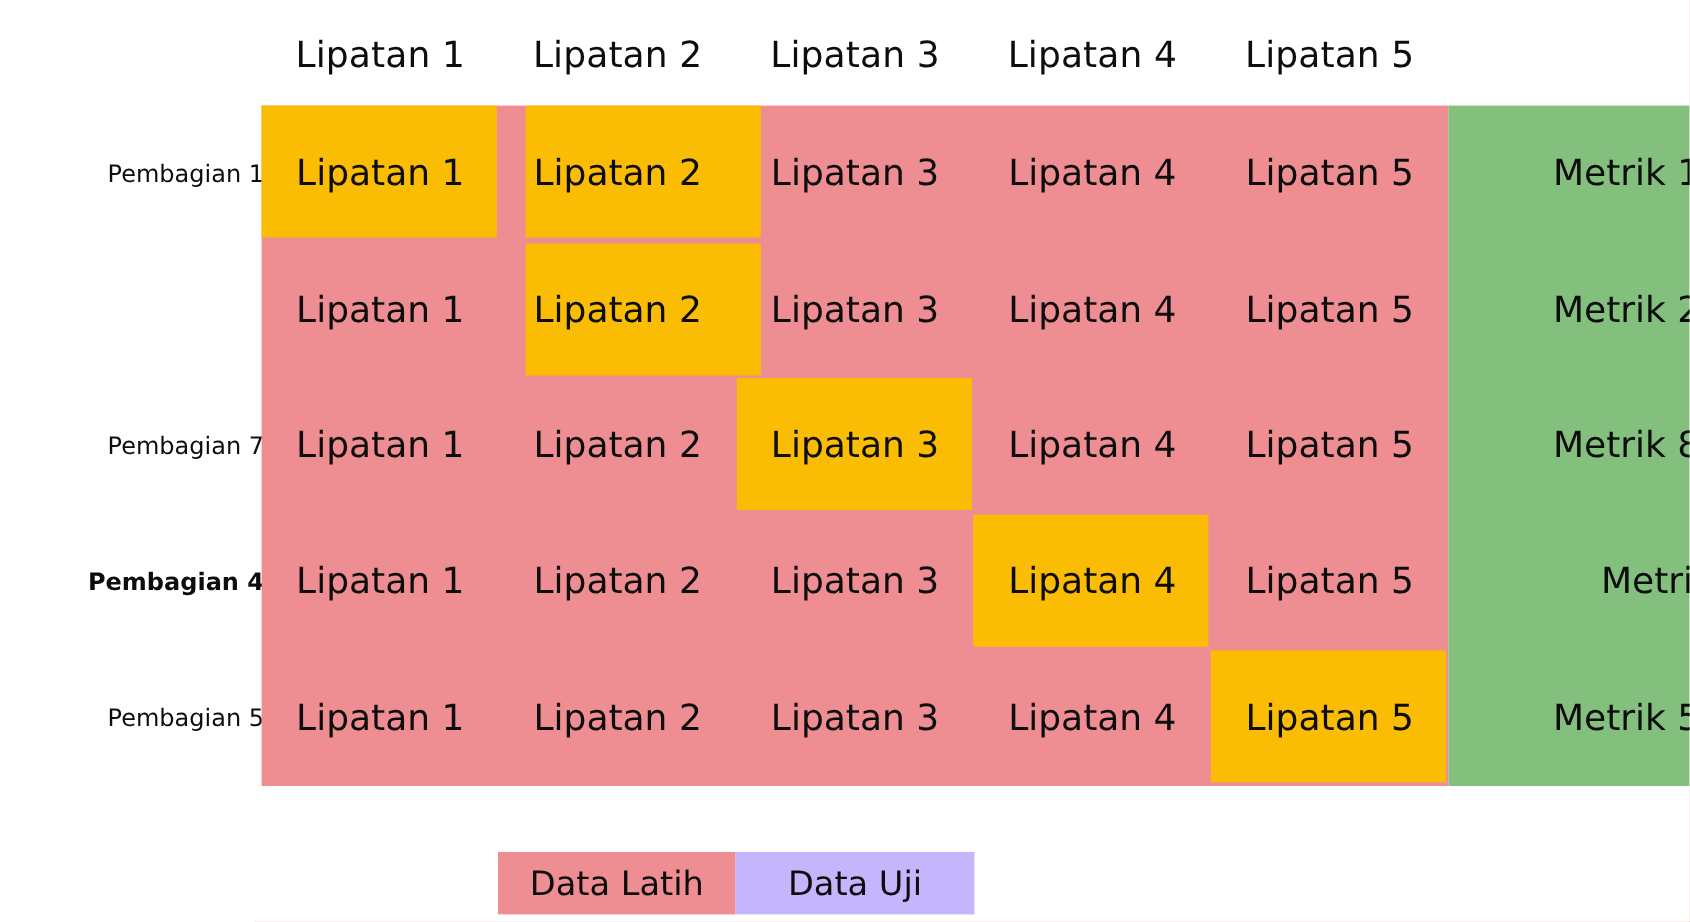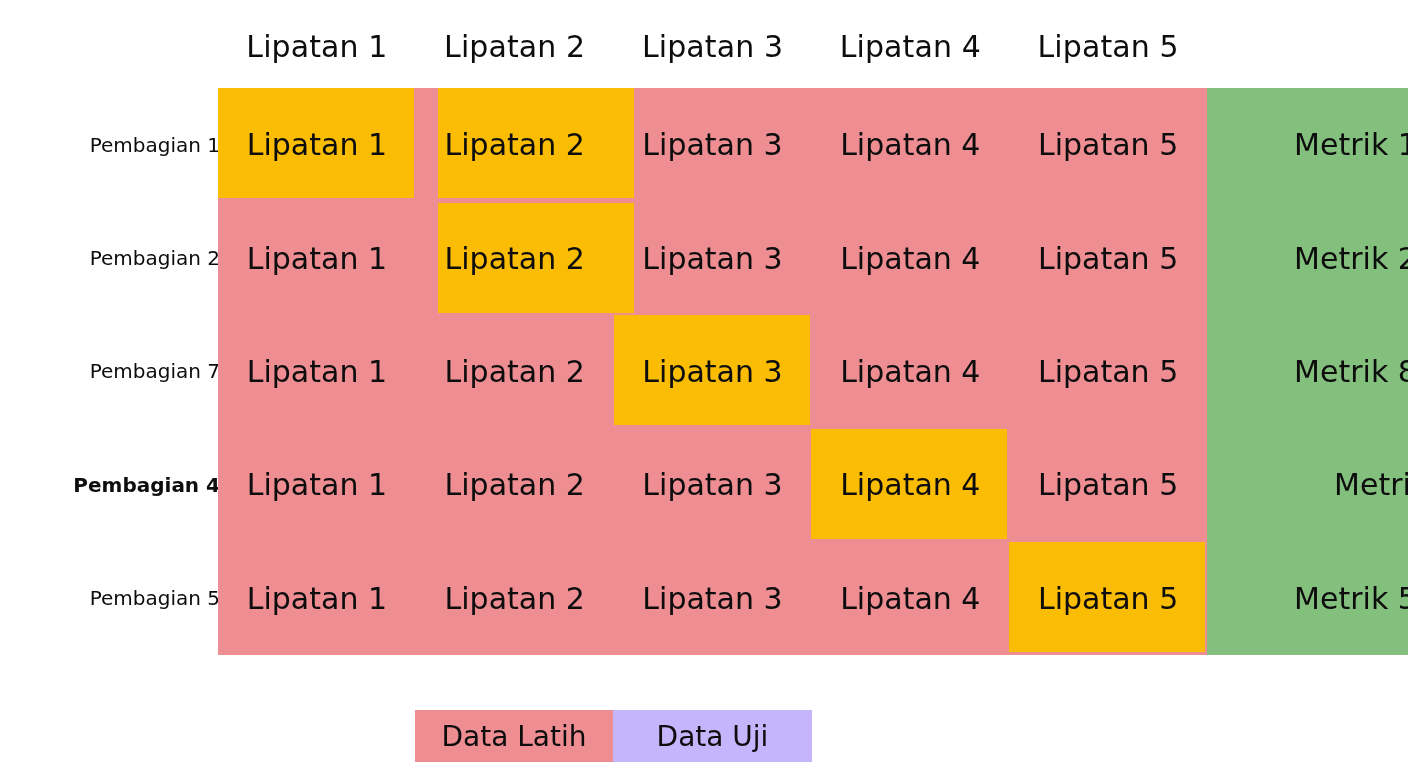--- a/index.html
+++ b/index.html
@@ -158,21 +158,20 @@
 
   <div class="col-header-strip">
     <div class="col-header">Lipatan 1</div>
     <div class="col-header">Lipatan 2</div>
     <div class="col-header">Lipatan 3</div>
     <div class="col-header">Lipatan 4</div>
     <div class="col-header">Lipatan 5</div>
   </div>
 
   <div class="row-label" style="top:88px;">Pembagian 1</div>
-  <div class="row-label" style="top:201.4px;">Pembagian 2</div>
   <div class="row-label" style="top:314.8px;">Pembagian 7</div>
   <div class="row-label" style="top:428.2px;font-weight:bold;">Pembagian 4</div>
   <div class="row-label" style="top:541.6px;">Pembagian 5</div>
 
   <div class="grid-body">
 
     <div class="fold-area"></div>
     <div class="metric-area"></div>
 
     <div class="test-block" style="left:219.8px; top:0px;"></div>

